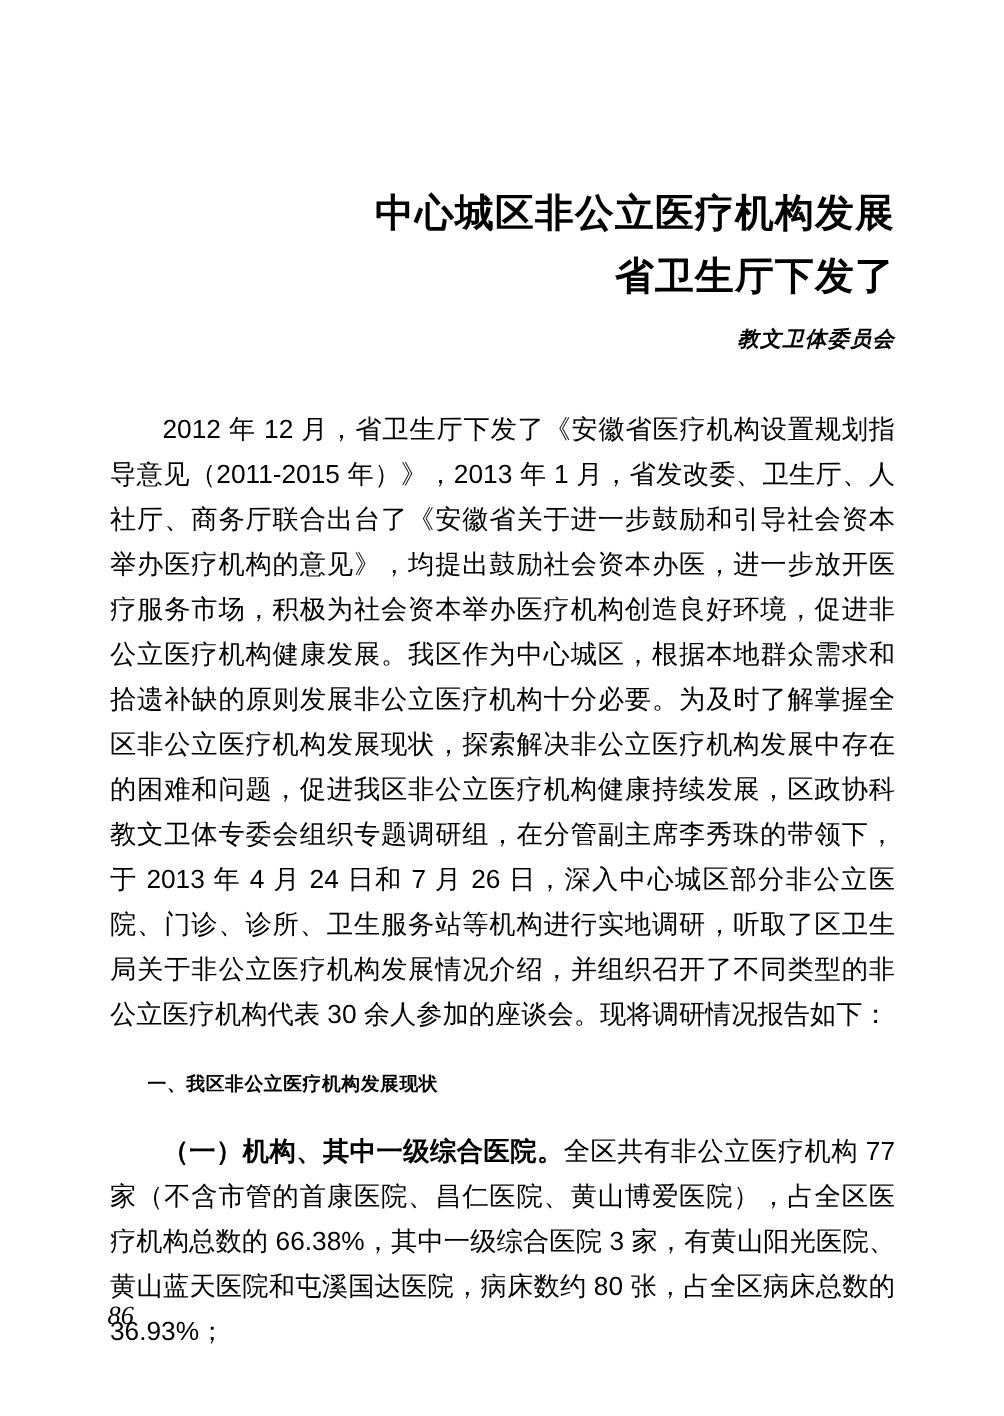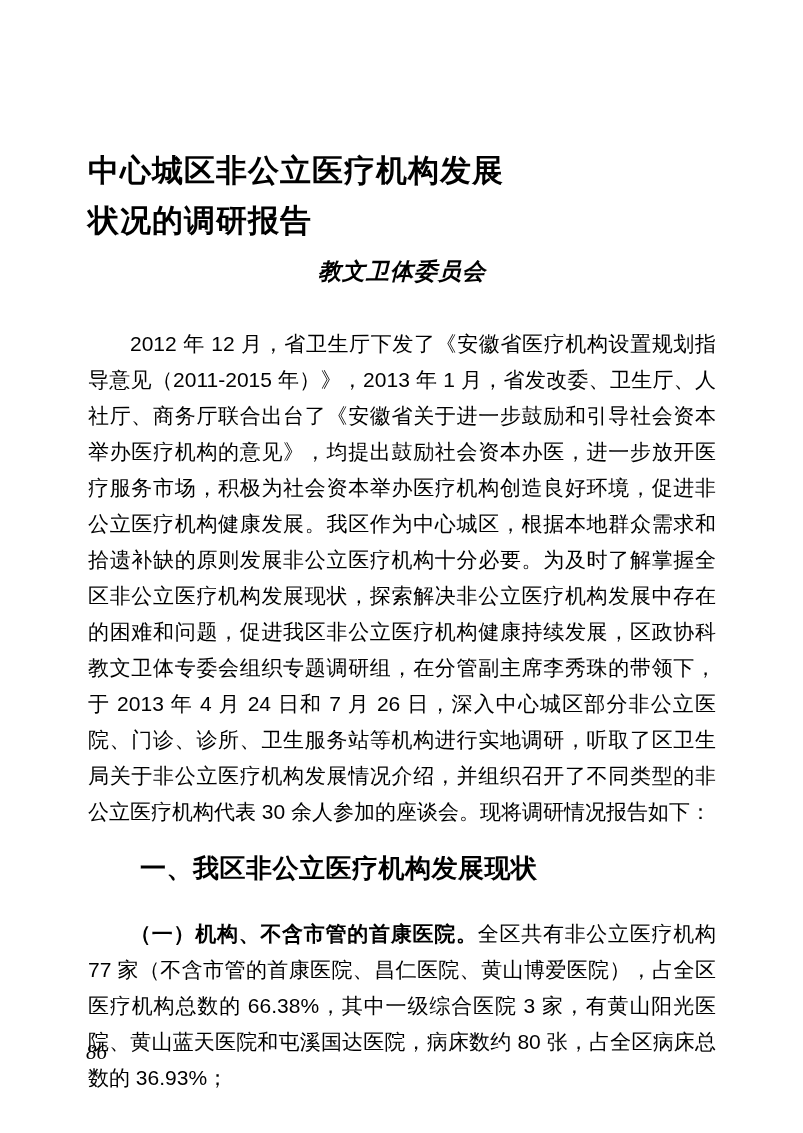--- a/index.html
+++ b/index.html
@@ -12,54 +12,54 @@
     width: 803px;
     height: 1133px;
     background: #ffffff;
     color: #000000;
     overflow: hidden;
     box-sizing: border-box;
     padding: 146px 87px 0 88px;
     font-family: "Liberation Serif", serif;
   }
   .title-block {
-    text-align: left;
+    text-align: right;
     font-family: "Liberation Sans", sans-serif;
     font-weight: 700;
     font-size: 31px;
     line-height: 50px;
     letter-spacing: 1px;
     color: #000000;
   }
   .author {
     margin-top: 10px;
-    text-align: center;
+    text-align: right;
     font-family: "Liberation Serif", serif;
     font-style: italic;
     font-weight: 600;
-    font-size: 23px;
+    font-size: 17px;
     line-height: 32px;
     letter-spacing: 1px;
   }
   .body-text {
     margin-top: 38px;
   }
   .body-text p {
     margin: 0;
     font-size: 21px;
     line-height: 36px;
     text-align: justify;
     text-indent: 2em;
     font-family: Liberation Sans, sans-serif;
   }
   .section-heading {
-    margin: 24px 0 34px 0;
+    margin: 24px 0 22px 0;
     font-family: "Liberation Sans", sans-serif;
     font-weight: 700;
-    font-size: 26px;
+    font-size: 15px;
     line-height: 28px;
     text-indent: 2em;
     letter-spacing: 0.5px;
   }
   .lead-bold {
     font-weight: 700;
   }
   .page-number {
     position: absolute;
     left: 86px;
@@ -70,32 +70,32 @@
     font-size: 21px;
   }
 </style>
 </head>
 <body>
 
 <div class="page">
 
   <div class="title-block">
     <div>中心城区非公立医疗机构发展</div>
-    <div>状况的调研报告</div>
+    <div>省卫生厅下发了</div>
   </div>
 
   <div class="author">教文卫体委员会</div>
 
   <div class="body-text">
 
     <p>2012 年 12 月，省卫生厅下发了《安徽省医疗机构设置规划指导意见（2011-2015 年）》，2013 年 1 月，省发改委、卫生厅、人社厅、商务厅联合出台了《安徽省关于进一步鼓励和引导社会资本举办医疗机构的意见》，均提出鼓励社会资本办医，进一步放开医疗服务市场，积极为社会资本举办医疗机构创造良好环境，促进非公立医疗机构健康发展。我区作为中心城区，根据本地群众需求和拾遗补缺的原则发展非公立医疗机构十分必要。为及时了解掌握全区非公立医疗机构发展现状，探索解决非公立医疗机构发展中存在的困难和问题，促进我区非公立医疗机构健康持续发展，区政协科教文卫体专委会组织专题调研组，在分管副主席李秀珠的带领下，于 2013 年 4 月 24 日和 7 月 26 日，深入中心城区部分非公立医院、门诊、诊所、卫生服务站等机构进行实地调研，听取了区卫生局关于非公立医疗机构发展情况介绍，并组织召开了不同类型的非公立医疗机构代表 30 余人参加的座谈会。现将调研情况报告如下：</p>
 
     <div class="section-heading">一、我区非公立医疗机构发展现状</div>
 
     <p>
-      <span class="lead-bold">（一）机构、不含市管的首康医院。</span><span>全区共有非公立医疗机构 77 家（不含市管的首康医院、昌仁医院、黄山博爱医院），占全区医疗机构总数的 66.38%，其中一级综合医院 3 家，有黄山阳光医院、黄山蓝天医院和屯溪国达医院，病床数约 80 张，占全区病床总数的 36.93%；</span>
+      <span class="lead-bold">（一）机构、其中一级综合医院。</span><span>全区共有非公立医疗机构 77 家（不含市管的首康医院、昌仁医院、黄山博爱医院），占全区医疗机构总数的 66.38%，其中一级综合医院 3 家，有黄山阳光医院、黄山蓝天医院和屯溪国达医院，病床数约 80 张，占全区病床总数的 36.93%；</span>
     </p>
 
   </div>
 
   <div class="page-number">86</div>
 
 </div>
 
 </body></html>

